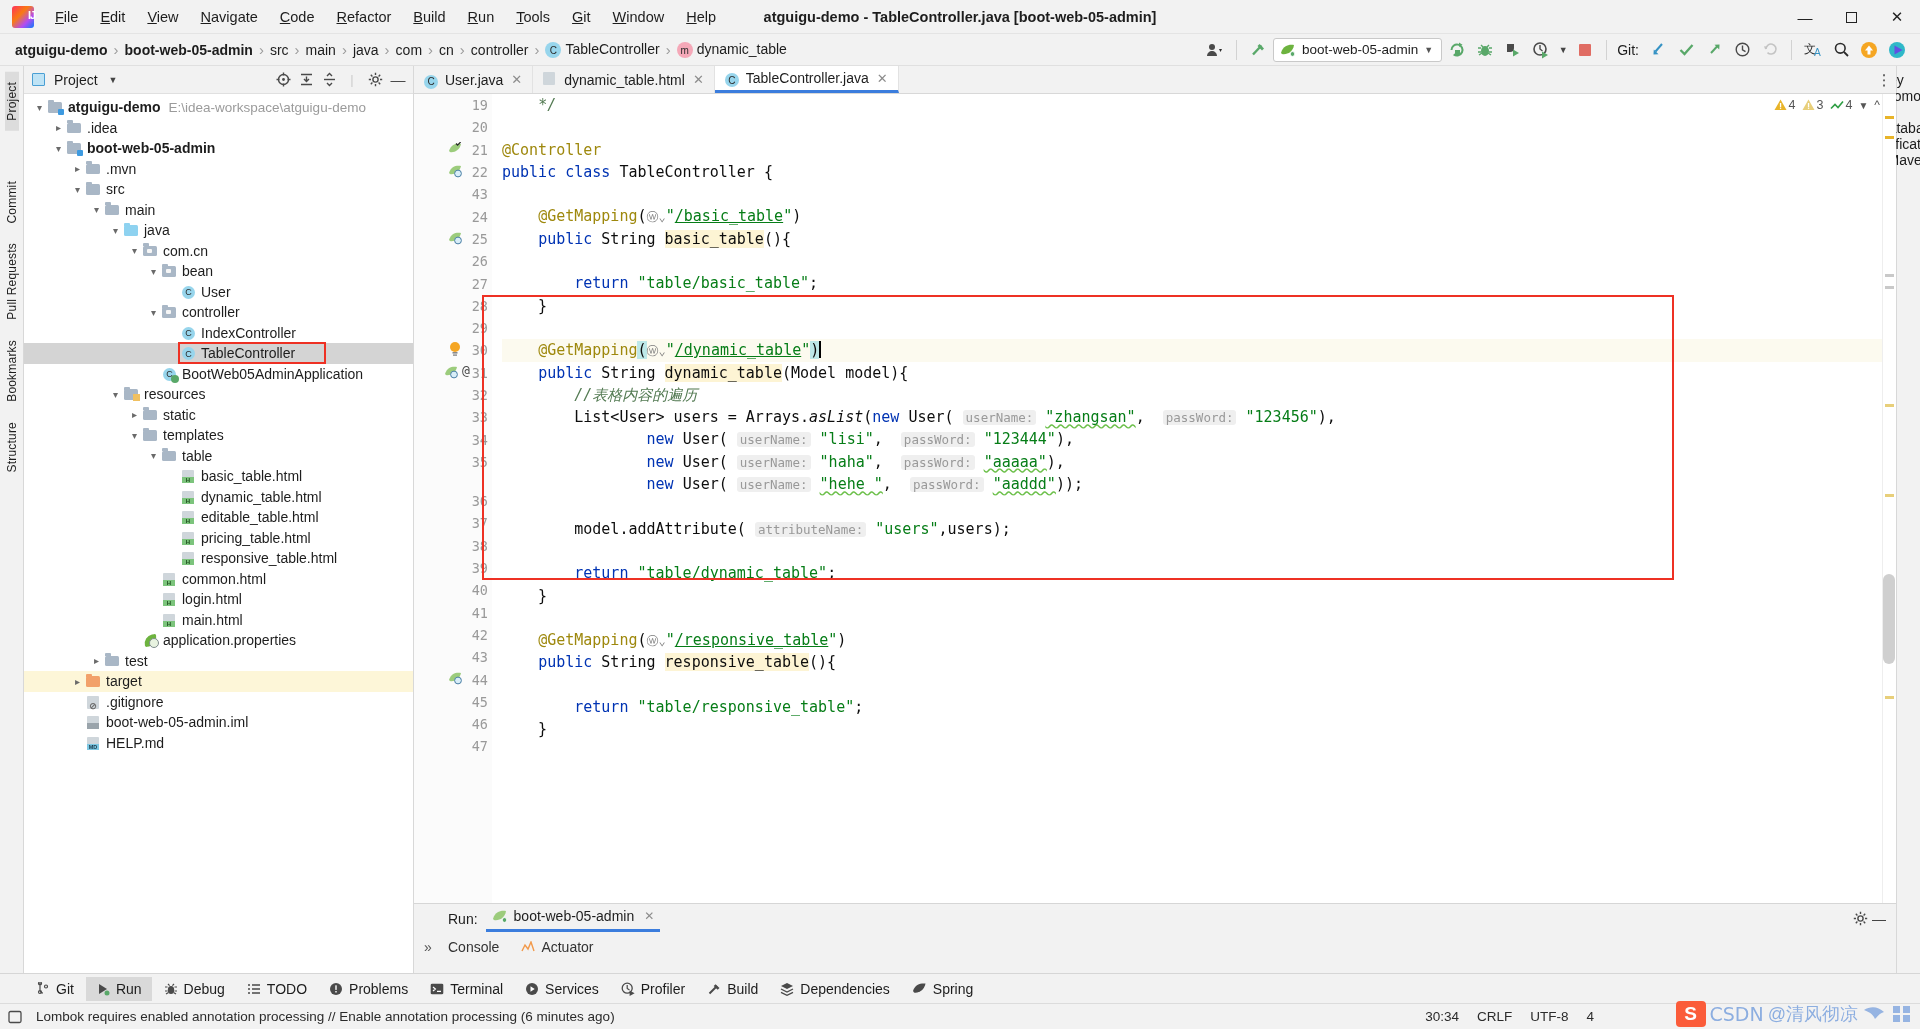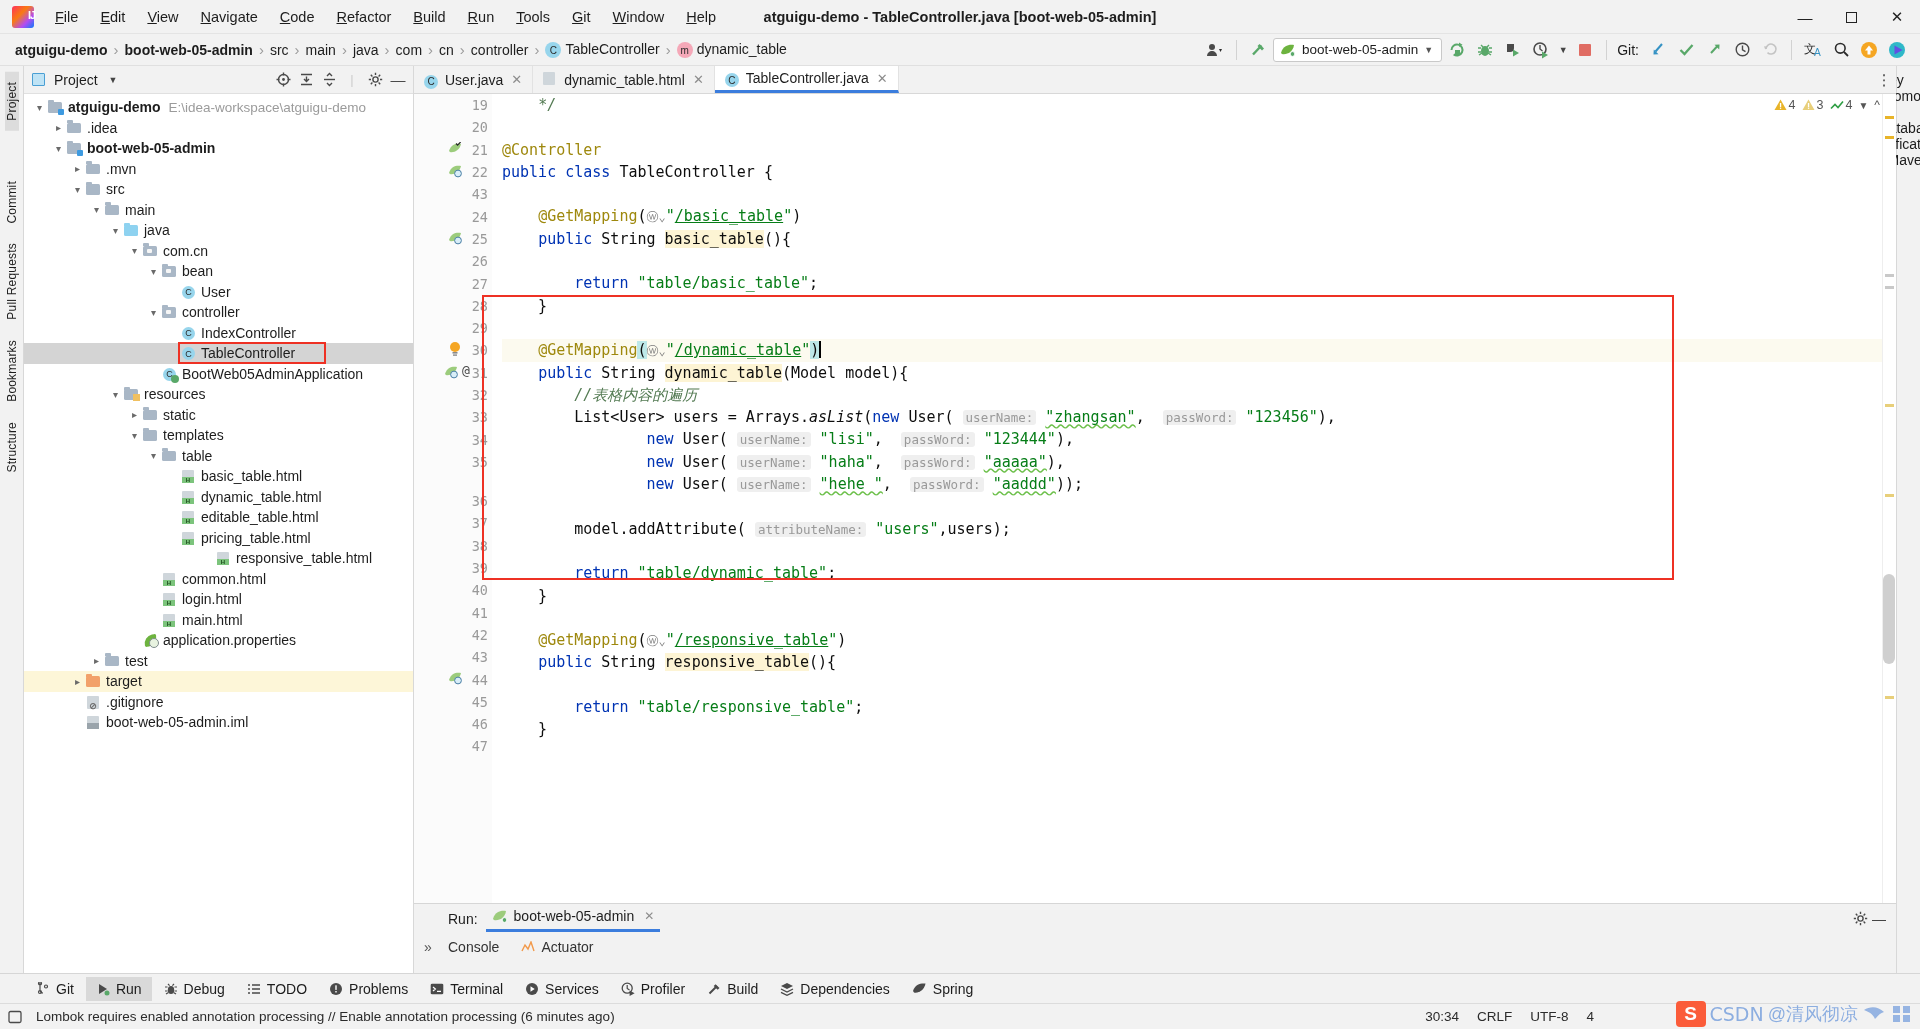--- a/index.html
+++ b/index.html
@@ -556,21 +556,21 @@
             </span>
             <span class="lbl">editable_table.html</span>
           </div>
           <div class="row" style="padding-left: 141px; position: relative;">
             <span class="arrow none">&nbsp;</span>
             <span class="ic">
               <span class="hm"></span>
             </span>
             <span class="lbl">pricing_table.html</span>
           </div>
-          <div class="row" style="padding-left: 141px; position: relative; justify-content: center;">
+          <div class="row" style="padding-left: 141px; position: relative;">
             <span class="arrow none">&nbsp;</span>
             <span class="ic">
               <span class="hm"></span>
             </span>
             <span class="lbl">responsive_table.html</span>
           </div>
           <div class="row" style="padding-left: 122px; position: relative;">
             <span class="arrow none">&nbsp;</span>
             <span class="ic">
               <span class="hm"></span>
@@ -620,20 +620,27 @@
               <span class="hm gitig"></span>
             </span>
             <span class="lbl">.gitignore</span>
           </div>
           <div class="row" style="padding-left: 46px; position: relative;">
             <span class="arrow none">&nbsp;</span>
             <span class="ic">
               <span class="hm plain"></span>
             </span>
             <span class="lbl">boot-web-05-admin.iml</span>
+          </div>
+          <div class="row" style="padding-left: 46px; position: relative;">
+            <span class="arrow none">&nbsp;</span>
+            <span class="ic">
+              <span class="hm md"></span>
+            </span>
+            <span class="lbl">HELP.md</span>
           </div>
         </div>
     </div>
 
     <div class="editor">
       <div class="tabs" id="tabs">
           <div class="tab">
             <span class="tabico"><span style="display:inline-flex;width:14px;height:14px;border-radius:50%;background:#97d5ec;color:#2b2b2b;font-size:10px;align-items:center;justify-content:center;">C</span></span>
             <span>User.java</span>
             <span class="x">✕</span>

